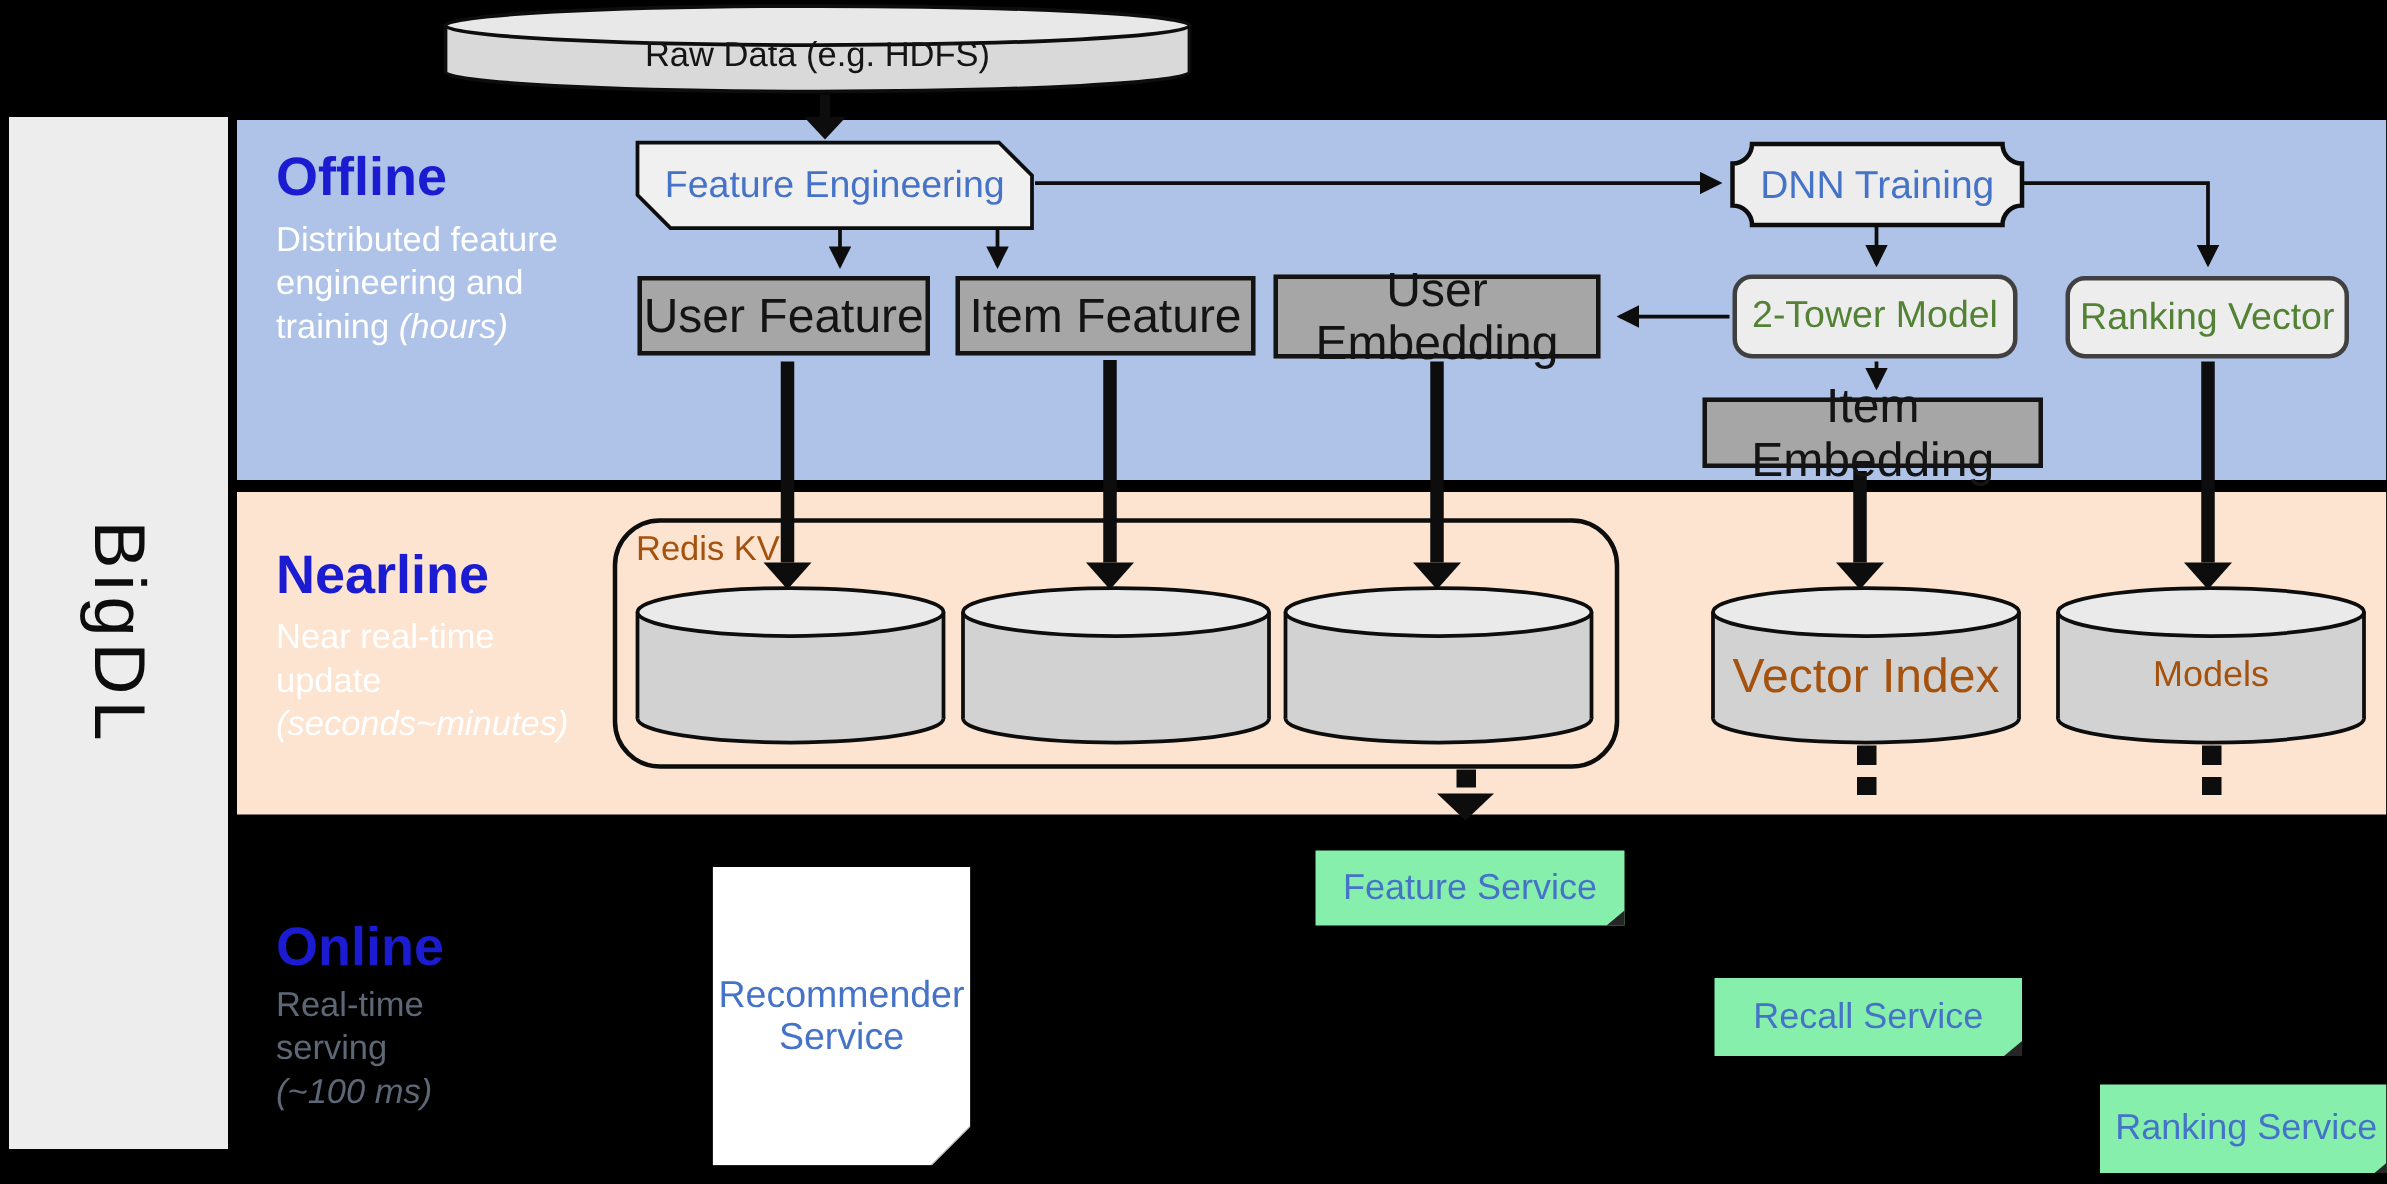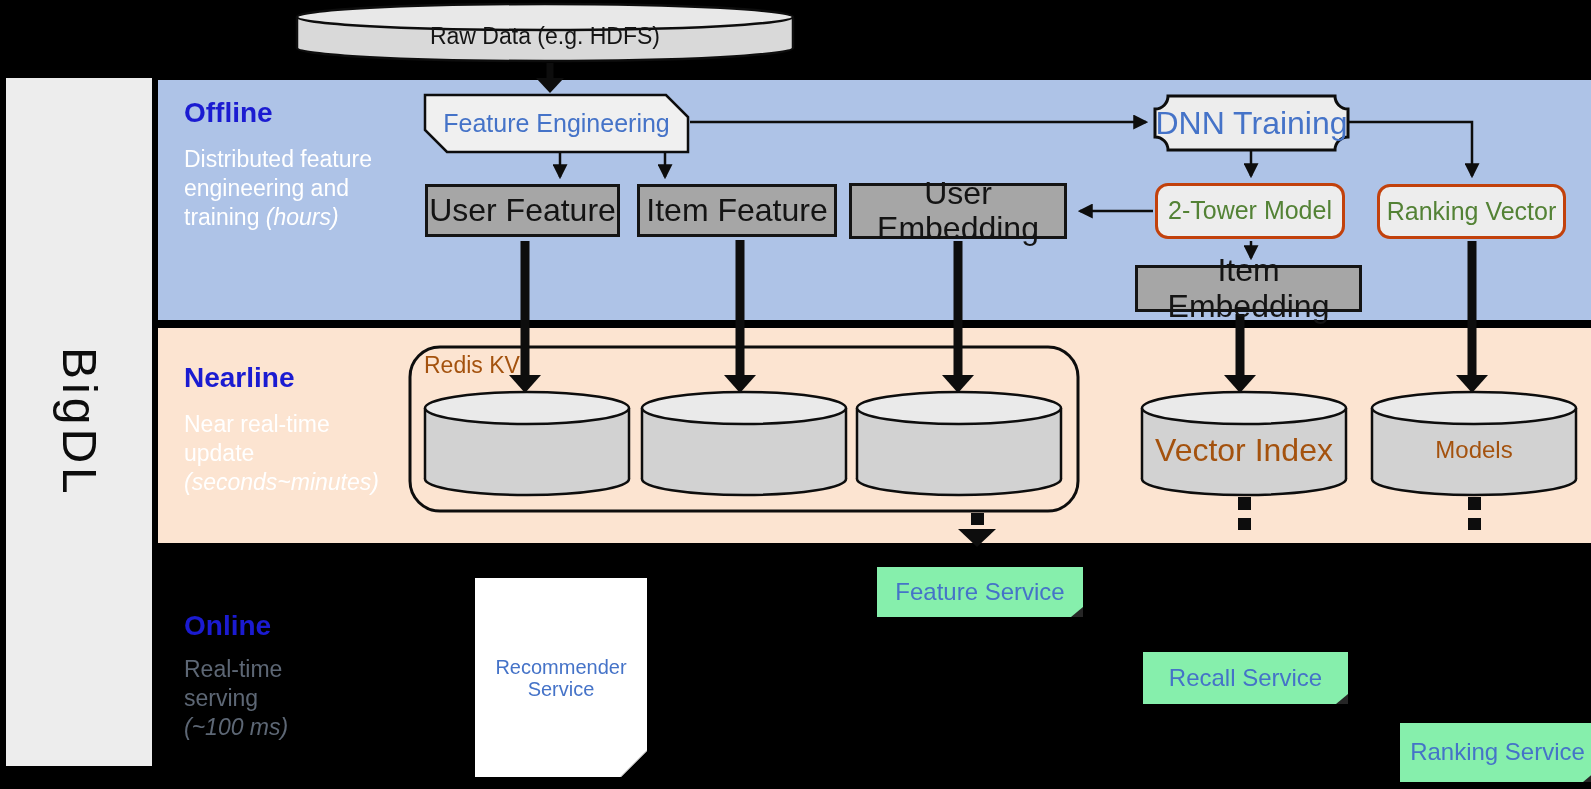--- a/index.html
+++ b/index.html
@@ -8,33 +8,33 @@
   .band{position:absolute;left:158px;width:1433px;z-index:1;}
   .band-offline{top:80px;height:240px;background:#aec3e7;}
   .band-nearline{top:328px;height:215px;background:#fce4d1;}
   .sidebar{position:absolute;left:6px;top:78px;width:146px;height:688px;
            background:#ededed;z-index:2;display:flex;align-items:center;justify-content:center;}
   .brand{writing-mode:vertical-rl;font-size:48px;letter-spacing:4px;color:#0d0d0d;}
   svg.overlay{position:absolute;left:0;top:0;z-index:3;}
   .node{position:absolute;z-index:4;display:flex;align-items:center;justify-content:center;
         text-align:center;box-sizing:border-box;line-height:1.1;}
   .gbox{background:#a6a6a6;border:3px solid #141414;color:#141414;font-size:32px;}
-  .rbox{background:#ededed;border:3px solid #c2410c;border-radius:13px;color:#538235;font-size:25px;}
+  .rbox{background:#ededed;border:3px solid #404040;border-radius:13px;color:#538235;font-size:25px;}
   .sbox{background:#86efac;color:#4573c8;font-size:24px;}
   .fold-small{position:absolute;right:0;bottom:0;width:0;height:0;
               border-left:12px solid transparent;border-bottom:10px solid #262626;}
-  .doc{background:#ffffff;color:#4573c8;font-size:20px;
+  .doc{background:#ffffff;color:#4573c8;font-size:25px;
        clip-path:polygon(0 0,100% 0,100% calc(100% - 26px),calc(100% - 26px) 100%,0 100%);}
   .doc-fold{position:absolute;right:0;bottom:0;width:27px;height:27px;background:#b3b3b3;
             clip-path:polygon(0 100%,100% 0,84% 84%);}
   .label{position:absolute;z-index:4;display:flex;align-items:center;justify-content:center;
          text-align:center;pointer-events:none;}
   .lbl-blue{color:#4573c8;}
   .lbl-brown{color:#a4520e;}
-  .sec-title{position:absolute;z-index:4;font-size:28px;font-weight:600;color:#1b1bd1;}
+  .sec-title{position:absolute;z-index:4;font-size:36px;font-weight:600;color:#1b1bd1;}
   .sec-sub{position:absolute;z-index:4;font-size:23px;color:#ffffff;line-height:1.26;}
   .sec-sub-dark{color:#5d6775;}
 </style>
 </head>
 <body>
 
 <div class="canvas">
 
   <div class="band band-offline"></div>
   <div class="band band-nearline"></div>
@@ -163,21 +163,21 @@
   </div>
 
   <div class="sec-title" style="left:184px;top:610px;">Online</div>
   <div class="sec-sub sec-sub-dark" style="left:184px;top:655px;width:118px;">
     <span>Real-time serving</span>
     <i>(~100 ms)</i>
   </div>
 
   <div class="label" style="left:297px;top:14px;width:496px;height:44px;font-size:23px;color:#141414;">Raw Data (e.g. HDFS)</div>
   <div class="label lbl-blue" style="left:425px;top:95px;width:263px;height:57px;font-size:25px;">Feature Engineering</div>
-  <div class="label lbl-blue" style="left:1155px;top:96px;width:193px;height:54px;font-size:32px;text-align:right;">DNN Training</div>
+  <div class="label lbl-blue" style="left:1155px;top:96px;width:193px;height:54px;font-size:26px;text-align:right;">DNN Training</div>
   <div class="label lbl-brown" style="left:424px;top:351px;width:110px;height:28px;font-size:23px;justify-content:flex-start;">Redis KV</div>
   <div class="label lbl-brown" style="left:1144px;top:436px;width:200px;height:28px;font-size:32px;">Vector Index</div>
   <div class="label lbl-brown" style="left:1374px;top:436px;width:200px;height:28px;font-size:24px;">Models</div>
 
   <div class="node gbox" style="left:425px;top:184px;width:195px;height:53px;">User Feature</div>
   <div class="node gbox" style="left:637px;top:184px;width:200px;height:53px;">Item Feature</div>
   <div class="node gbox" style="left:849px;top:183px;width:218px;height:56px;">User Embedding</div>
   <div class="node gbox" style="left:1135px;top:265px;width:227px;height:47px;">Item Embedding</div>
   <div class="node rbox" style="left:1155px;top:183px;width:190px;height:56px;">2-Tower Model</div>
   <div class="node rbox" style="left:1377px;top:184px;width:189px;height:55px;">Ranking Vector</div>

